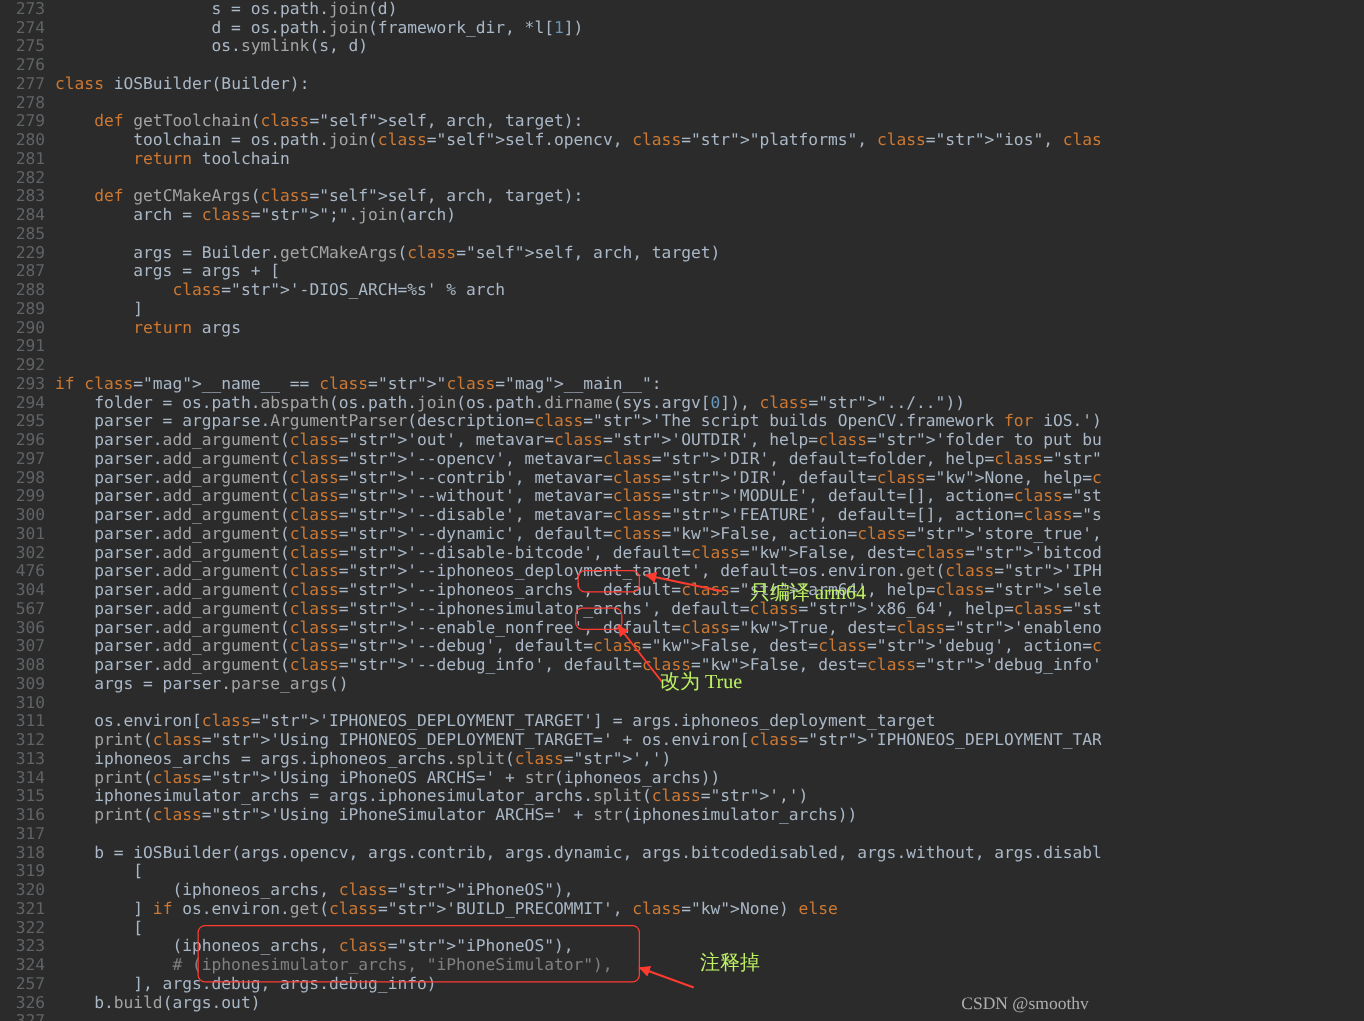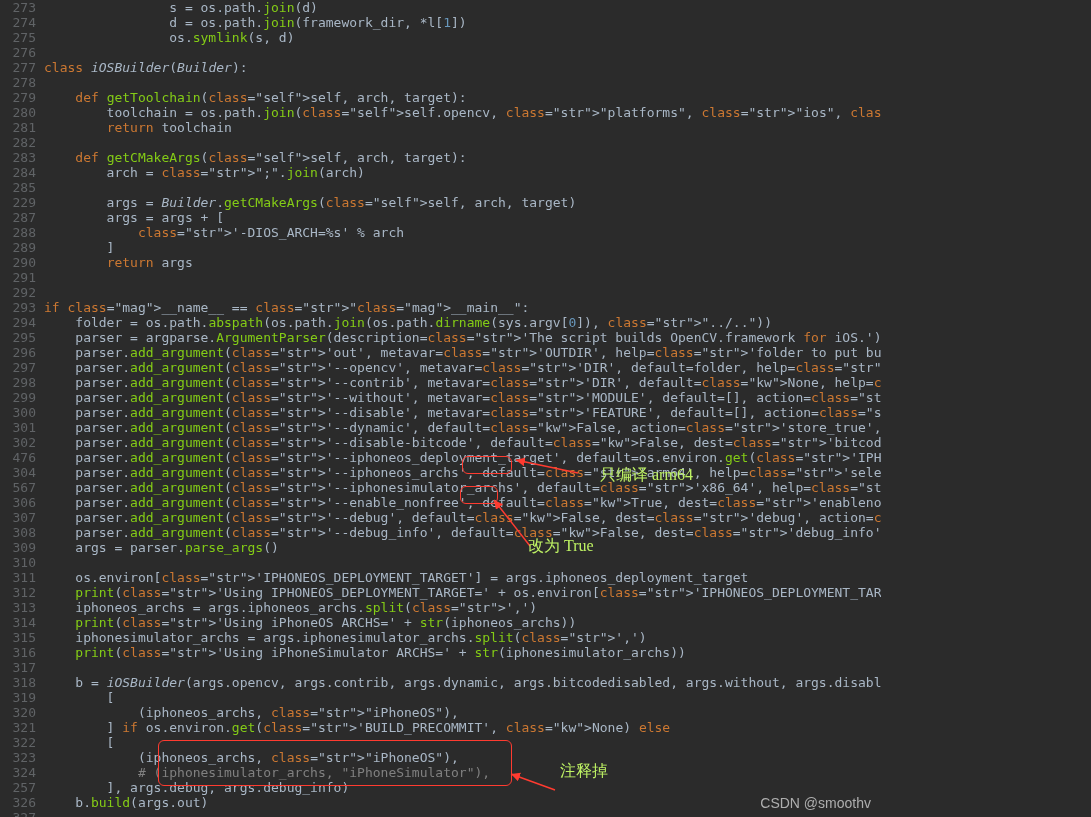--- a/index.html
+++ b/index.html
@@ -2,28 +2,28 @@
 <html><head>
 <meta charset="utf-8">
 <style>
   html,body{margin:0;padding:0;background:#2b2b2b;color:#a9b7c6;font-family:Menlo,Consolas,"DejaVu Sans Mono",monospace;font-size:13px;line-height:15px;overflow:hidden}
   .editor{position:relative;width:881px;height:817px;overflow:hidden}
   .gutter{position:absolute;left:0;top:0;width:40px;text-align:right;color:#606366;user-select:none}
   .gutter div{padding-right:4px;height:15px}
   .code{position:absolute;left:44px;top:0;white-space:pre;font-family:inherit}
   .code div{height:15px}
   .kw{color:#cc7832}
-  .fn{color:#84cc16}
-  .cls{font-style:italic;color:#a9b7c6}
+  .fn{color:#a3a3a3}
+  .cls{color:#a9b7c6}
   .num{color:#6897bb}
   .cmt{color:#808080;}
   .annot{position:absolute;color:#bef264;font-family:Liberation Serif, serif;font-size:16px;pointer-events:none}
   .box{position:absolute;border:1.5px solid #ff3b30;border-radius:6px;pointer-events:none}
   .arrow{position:absolute;pointer-events:none}
-  .wm{position:absolute;right:10px;bottom:6px;color:#bdbdbd;font-family:Liberation Sans, sans-serif;font-size:14px;opacity:.9}
+  .wm{position:absolute;right:10px;bottom:6px;color:#bdbdbd;font-family:Liberation Serif, serif;font-size:14px;opacity:.9}
 </style>
 </head>
 <body>
 
 <div class="editor">
   <div class="gutter" id="gutter">
       <div>273</div>
       <div>274</div>
       <div>275</div>
       <div>276</div>

